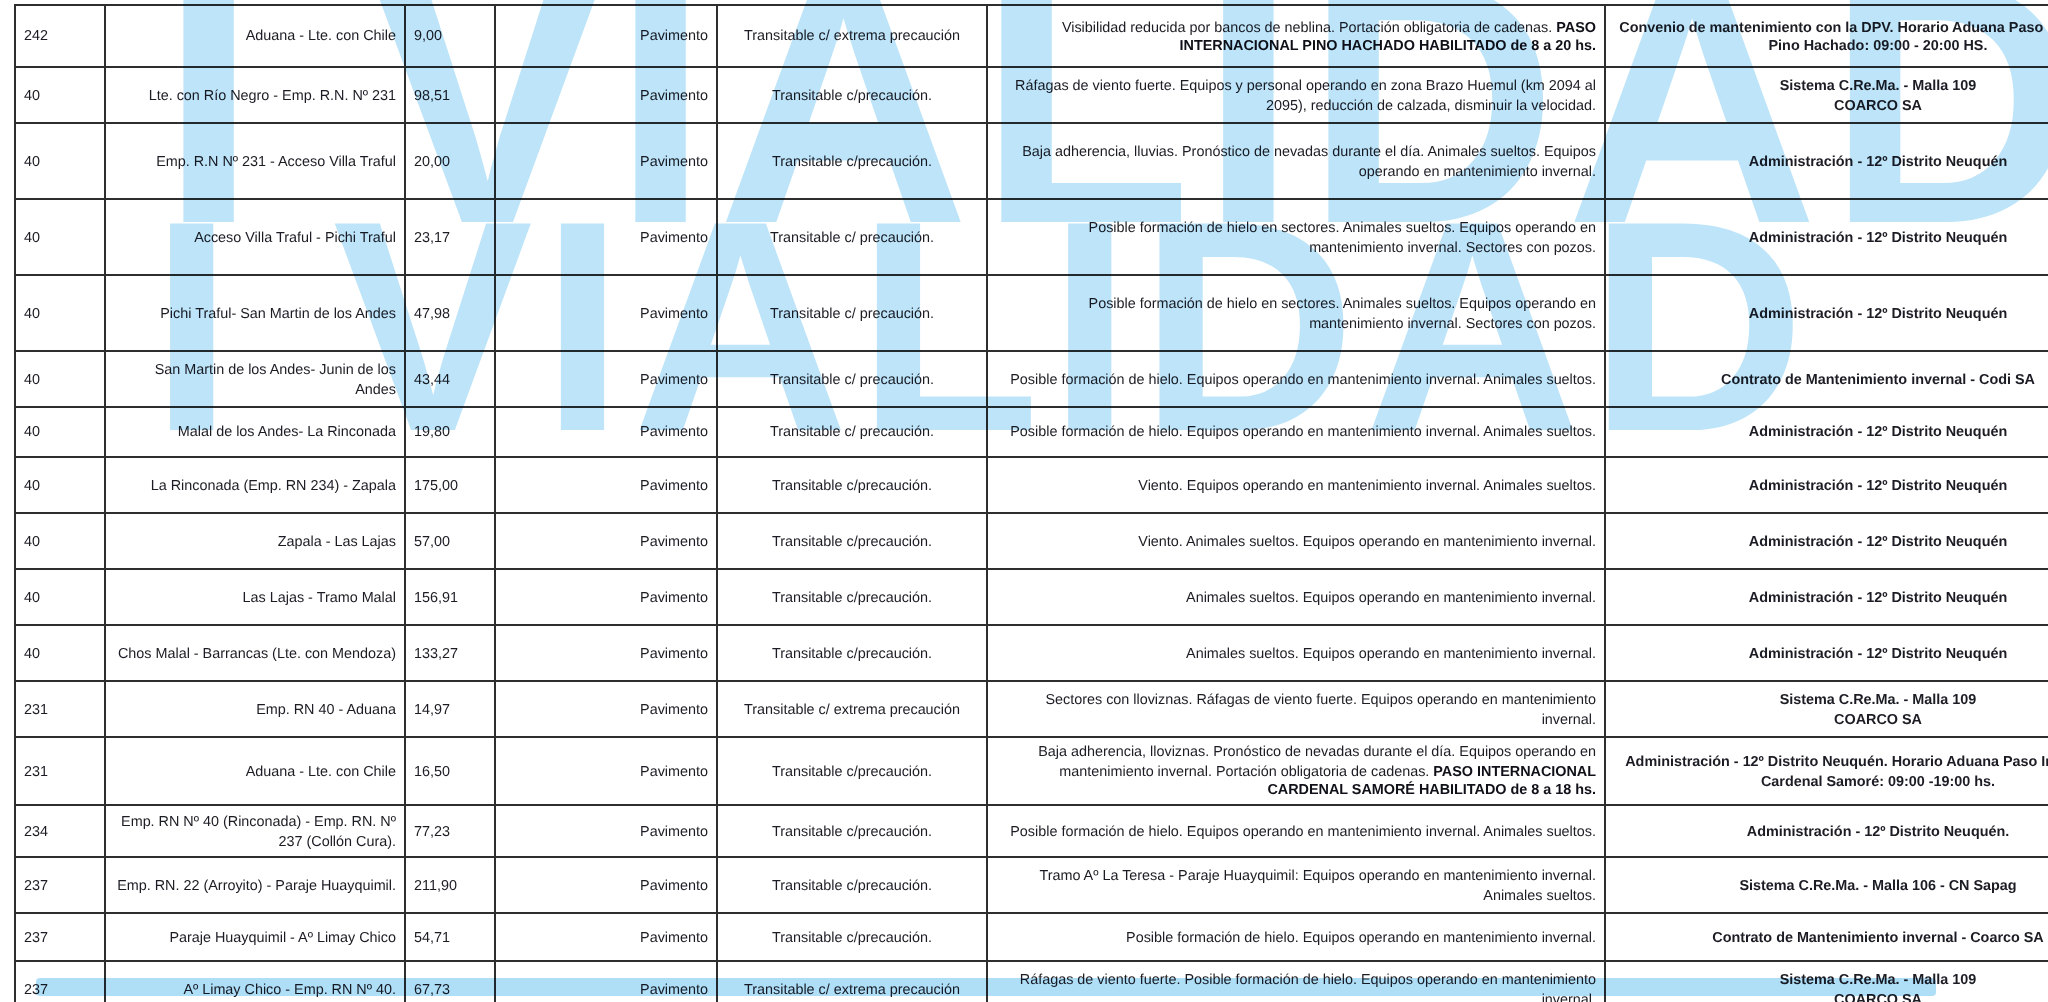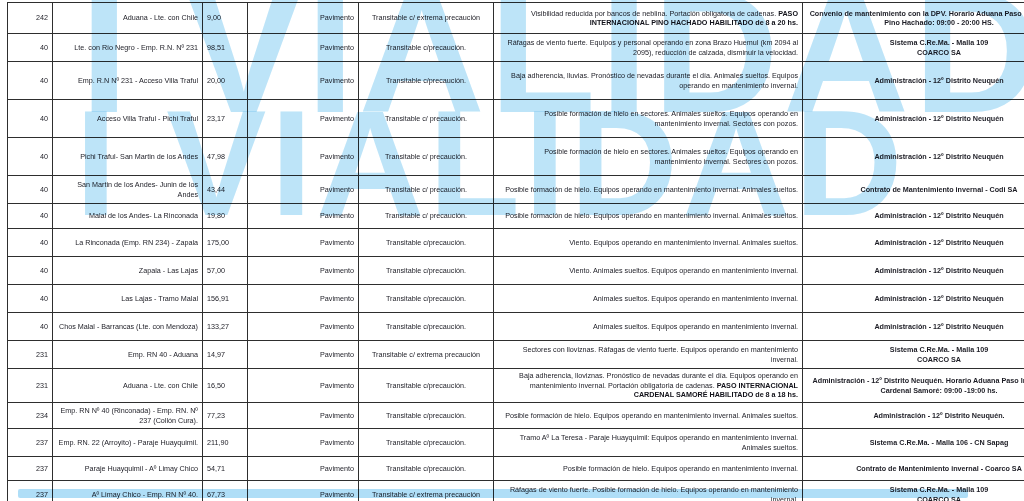--- a/index.html
+++ b/index.html
@@ -5,21 +5,21 @@
   html,body{margin:0;padding:0;background:#ffffff;}
   #page{position:relative;width:1024px;height:501px;background:#ffffff;overflow:hidden;
         font-family:"Liberation Sans",sans-serif;}
 
   
   table.road{position:absolute;left:7px;top:2px;width:1005px;border-collapse:collapse;
              table-layout:fixed;z-index:1;background:transparent;}
   table.road td{border:1.6px solid #2e2e2e;vertical-align:middle;
                 font-size:7.2px;line-height:1.32;color:#1c1c24;padding:2px 4px;
                 overflow:hidden;background:transparent;}
-  td.c1{width:36px;text-align:right;color:#3a3a42;font-size:7.5px;}
+  td.c1{width:36px;text-align:left;color:#3a3a42;font-size:7.5px;}
   td.c2{width:141px;text-align:right;}
   td.c3{width:36px;text-align:left;}
   td.c4{width:102px;text-align:right;}
   td.c5{width:126px;text-align:center;}
   td.c6{width:300px;text-align:right;}
   td.c7{width:264px;text-align:center;font-weight:bold;color:#101018;}
   td.c6 b{font-weight:bold;color:#101018;}
   tr{height:28px;}
   tr:nth-child(1){height:31px;}
   tr:nth-child(3),tr:nth-child(4),tr:nth-child(5){height:38px;}

